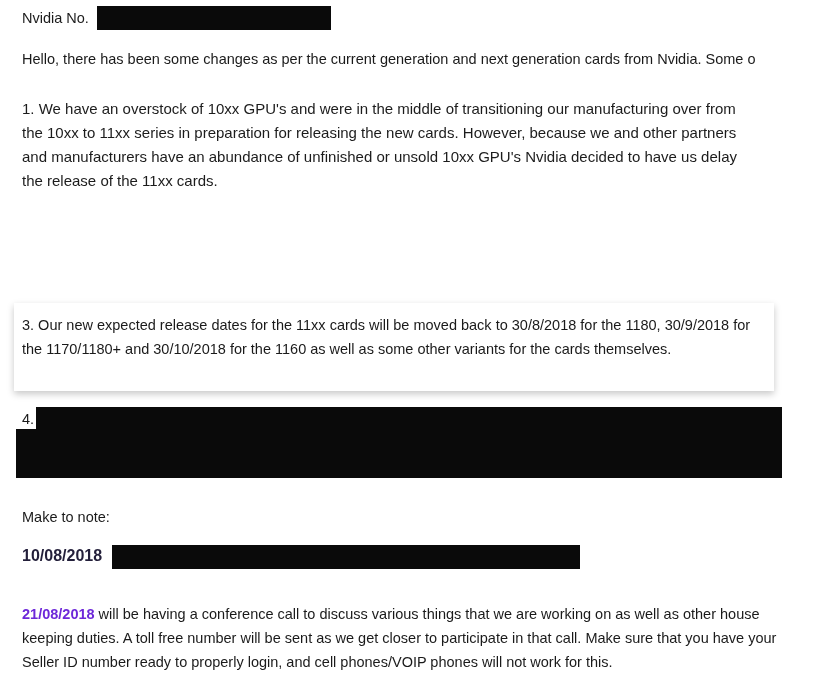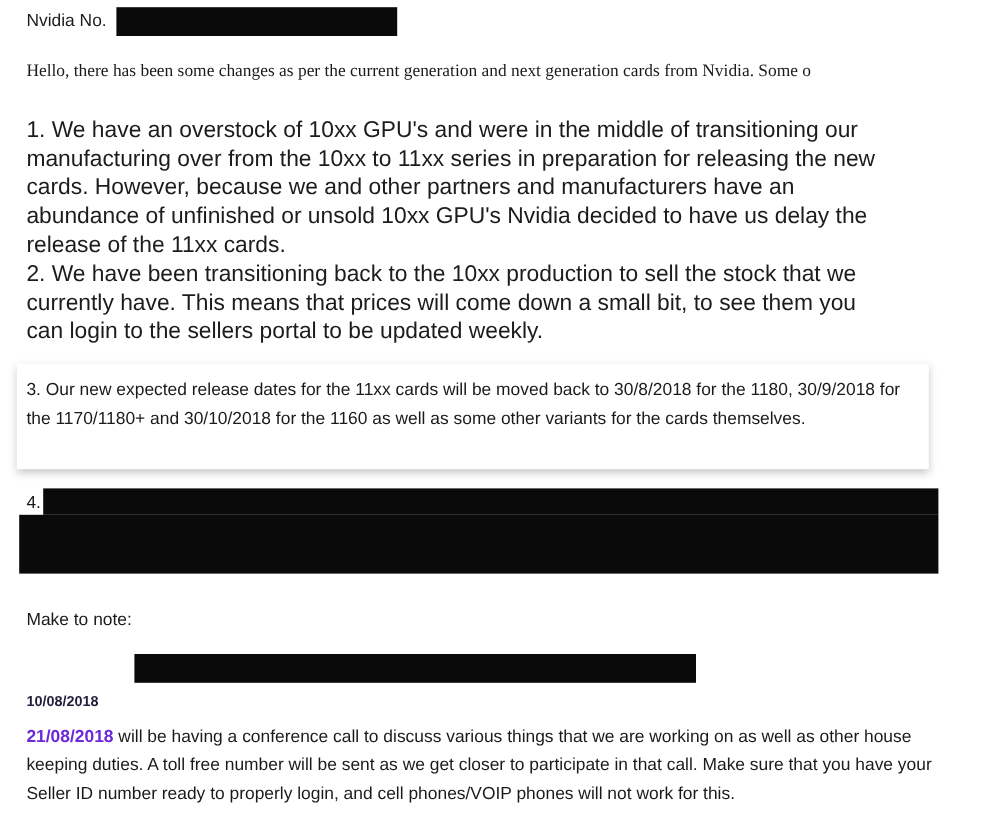--- a/index.html
+++ b/index.html
@@ -15,21 +15,21 @@
     color: #1a1a1a;
   }
   .page {
     position: relative;
     width: 831px;
     height: 678px;
     background: #ffffff;
   }
   .para {
     position: absolute;
-    font-size: 19px;
+    font-size: 15px;
     line-height: 24px;
     color: #1c1c1c;
   }
   .redaction {
     position: absolute;
     background: #0a0a0a;
   }
   .bold-date {
     font-weight: bold;
     color: #6d28d9;
@@ -40,21 +40,20 @@
     top: 10px;
     font-size: 14.5px;
     color: #1c1c1c;
   }
   .intro {
     position: absolute;
     left: 22px;
     top: 51px;
     font-size: 14.5px;
     white-space: nowrap;
-    font-family: Liberation Serif, serif;
   }
   .shadow-block {
     position: absolute;
     left: 14px;
     top: 303px;
     width: 760px;
     height: 88px;
     background: #ffffff;
     box-shadow: 0 3px 7px rgba(0,0,0,0.22);
   }
@@ -74,22 +73,22 @@
   }
   .dates-note {
     position: absolute;
     left: 22px;
     top: 509px;
     font-size: 14.5px;
   }
   .date1 {
     position: absolute;
     left: 22px;
-    top: 577px;
-    font-size: 12px;
+    top: 547px;
+    font-size: 16px;
     font-weight: bold;
     color: #231f3a;
     text-align: center;
   }
   .final-para {
     position: absolute;
     left: 22px;
     top: 602px;
     width: 790px;
     font-size: 14.5px;
@@ -101,21 +100,20 @@
 
 <div class="page">
 
   <div class="phone-label">Nvidia No.</div>
   <div class="redaction" style="left:97px; top:6px; width:234px; height:24px;"></div>
 
   <div class="intro">Hello, there has been some changes as per the current generation and next generation cards from Nvidia. Some o</div>
 
   <div class="para" style="left:22px; top:97px; width:725px;">1. We have an overstock of 10xx GPU's and were in the middle of transitioning our manufacturing over from the 10xx to 11xx series in preparation for releasing the new cards. However, because we and other partners and manufacturers have an abundance of unfinished or unsold 10xx GPU's Nvidia decided to have us delay the release of the 11xx cards.</div>
 
-  <div class="para" style="left:22px; top:217px; width:720px;">2. We have been transitioning back to the 10xx production to sell the stock that we currently have. This means that prices will come down a small bit, to see them you can login to the sellers portal to be updated weekly.</div>
 
   <div class="shadow-block"></div>
   <div class="item3">3. Our new expected release dates for the 11xx cards will be moved back to 30/8/2018 for the 1180, 30/9/2018 for the 1170/1180+ and 30/10/2018 for the 1160 as well as some other variants for the cards themselves.</div>
 
   <div class="item4-num">4.</div>
   <div class="redaction" style="left:36px; top:407px; width:746px; height:22px;"></div>
   <div class="redaction" style="left:16px; top:429px; width:766px; height:49px;"></div>
 
   <div class="dates-note">Make to note:</div>
 

